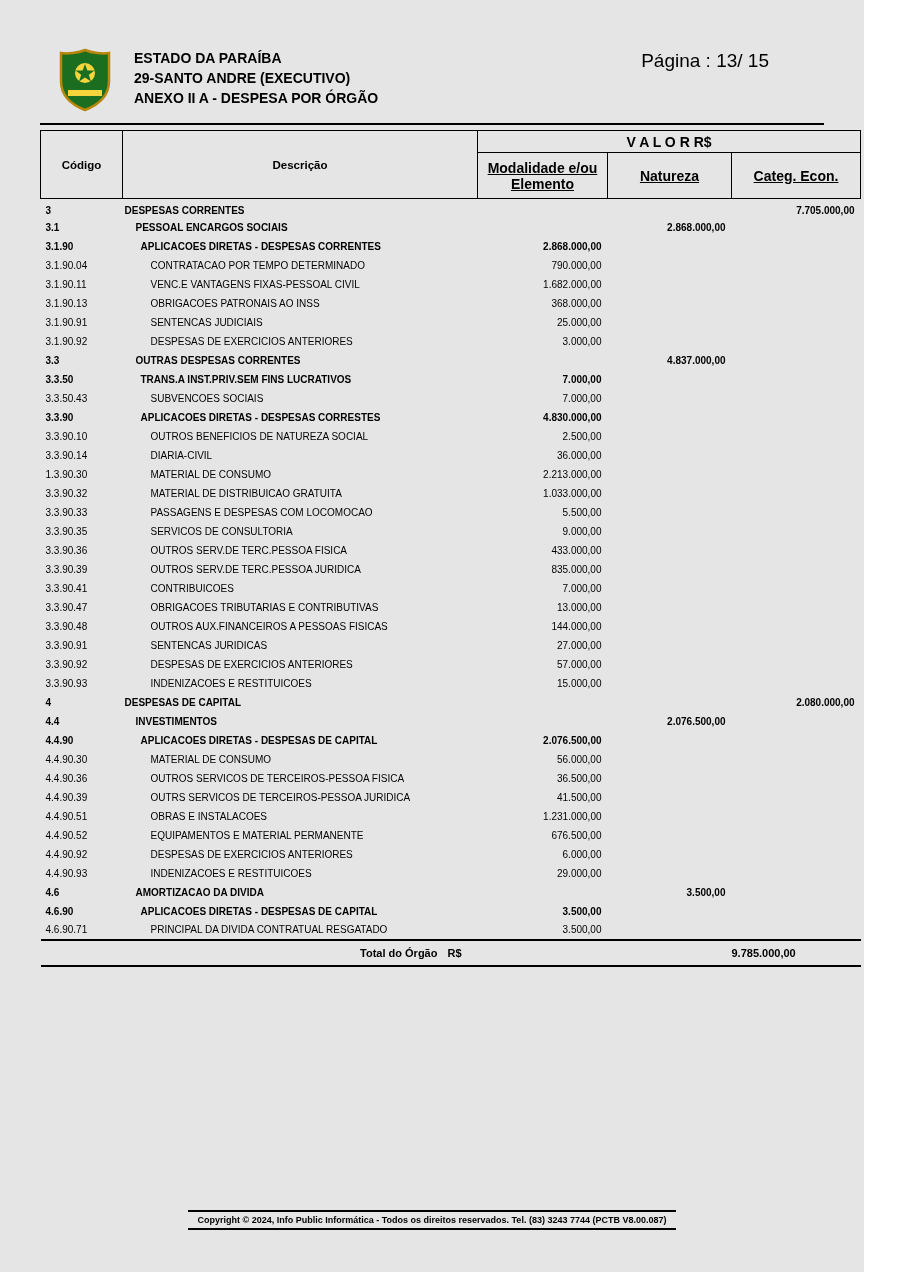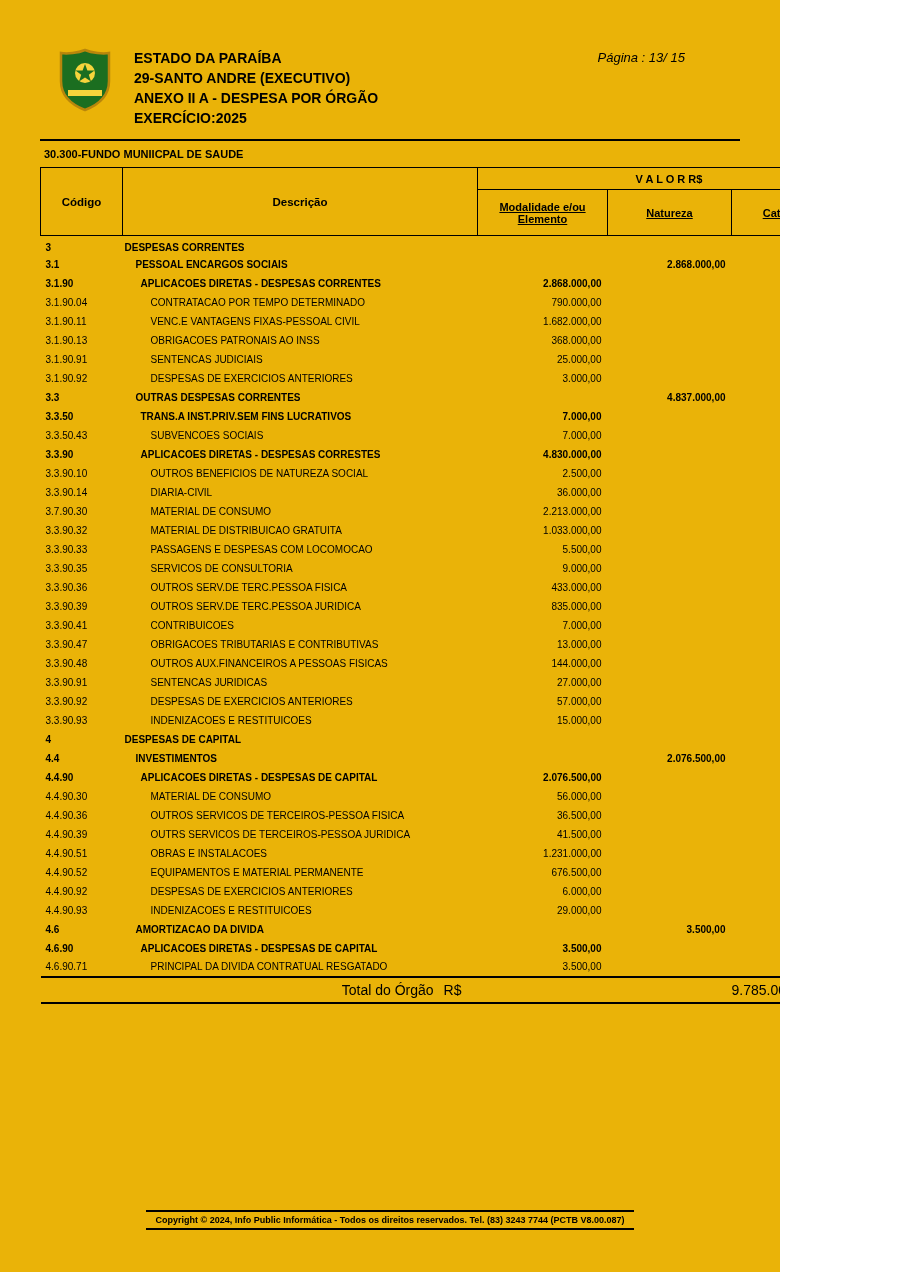--- a/index.html
+++ b/index.html
@@ -1,54 +1,54 @@
 <!DOCTYPE html>
 <html><head>
 <meta charset="utf-8">
 <style>
   * { margin:0; padding:0; box-sizing:border-box; }
   html,body { background:#fff; }
   .page {
-    width:780px; height:1272px; position:relative; background:#eab308;
+    width:864px; height:1272px; position:relative; background:#e5e5e5;
     font-family:"Liberation Sans", sans-serif; color:#000; overflow:hidden;
   }
   .content { padding:48px 40px 0 40px; }
 
   
   .doc-header { display:flex; align-items:flex-start; }
   .logo { width:54px; height:64px; margin-left:18px; margin-right:22px; flex:0 0 auto; }
   .header-text { font-weight:bold; font-size:14px; line-height:20px; }
-  .page-number { margin-left:auto; font-size:13px; padding-right:55px; padding-top:2px; font-weight:normal;font-style:italic; }
+  .page-number { margin-left:auto; font-size:19px; padding-right:55px; padding-top:2px; font-weight:normal; }
 
   .rule-top { border-top:2px solid #000; margin-top:11px; }
 
   .org { font-weight:bold; font-size:11px; line-height:16px; margin:5px 0 5px 4px; }
 
   
   table { width:100%; border-collapse:collapse; table-layout:fixed; }
   col.c-code{width:82px;} col.c-desc{width:355px;} col.c-mod{width:130px;}
   col.c-nat{width:124px;} col.c-cat{width:129px;}
 
-  thead th { border:1.5px solid #000; font-size:11px; font-weight:bold; text-align:center; padding:2px; vertical-align:middle; }
+  thead th { border:1.5px solid #000; font-size:14px; font-weight:bold; text-align:center; padding:2px; vertical-align:middle; }
   thead .valor-th { height:22px; }
   thead .sub-th { height:46px;text-decoration:underline; }
   thead .span-th { font-size:11.5px; }
 
   tbody td { font-size:10px; height:19px; vertical-align:middle; padding:0 2px; white-space:nowrap; overflow:hidden; }
   tbody td.code { padding-left:5px; }
   tbody td.num { text-align:right; padding-right:6px; }
   tr.level-1 td, tr.level-2 td, tr.level-3 td { font-weight:bold; }
   tr.level-4 td { font-weight:normal; }
   tr.level-1 td.desc { padding-left:2px; }
   tr.level-2 td.desc { padding-left:13px; }
   tr.level-3 td.desc { padding-left:18px; }
   tr.level-4 td.desc { padding-left:28px; }
   tbody tr:first-child td { padding-top:4px; }
 
-  tfoot td { border-top:2px solid #000; border-bottom:2.5px solid #000; font-weight:normal; font-size:14px; height:26px; vertical-align:middle; }
+  tfoot td { border-top:2px solid #000; border-bottom:2.5px solid #000; font-weight:bold; font-size:11px; height:26px; vertical-align:middle; }
   tfoot .total-label-cell { text-align:right; padding-right:16px; }
   tfoot .total-currency { margin-left:10px; }
   tfoot .num { padding-right:6px; }
 
   
   .doc-footer { position:absolute; bottom:42px; left:0; right:0; text-align:center; }
   .doc-footer .inner {
     display:inline-block; border-top:2px solid #000; border-bottom:2px solid #000;
     padding:3px 10px; font-size:9px; font-weight:bold;
   }
@@ -63,29 +63,27 @@
       <svg class="logo" viewBox="0 0 54 64">
         <path d="M27 2 C20 5 9 6 3 5 L3 33 C3 48 14 57 27 62 C40 57 51 48 51 33 L51 5 C45 6 34 5 27 2 Z" stroke="#b8860b" stroke-width="2.5" fill="#1b6e20"></path>
         <circle cx="27" cy="25" r="10" fill="#f6d43c"></circle>
         <path d="M27 16 L29.4 22.6 H36.5 L30.8 26.8 L33 33.5 L27 29.4 L21 33.5 L23.2 26.8 L17.5 22.6 H24.6 Z" fill="#1b6e20"></path>
         <rect x="10" y="42" width="34" height="6" fill="#f6d43c"></rect>
       </svg>
       <div class="header-text">
         <div>ESTADO DA PARAÍBA</div>
         <div>29-SANTO ANDRE (EXECUTIVO)</div>
         <div>ANEXO II A - DESPESA POR ÓRGÃO</div>
-        <div>EXERCÍCIO:2025</div>
       </div>
       <div class="page-number">Página : 13/ 15</div>
     </header>
 
     <div class="rule-top"></div>
 
     <div class="org">
-      <div>30.300-FUNDO MUNIICPAL DE SAUDE</div>
     </div>
 
     <table>
       <colgroup>
         <col class="c-code">
           <col class="c-desc">
           <col class="c-mod">
           <col class="c-nat">
           <col class="c-cat">
       </colgroup>
@@ -197,21 +195,21 @@
             <td class="num"></td>
           </tr>
           <tr class="level-4">
             <td class="code">3.3.90.14</td>
             <td class="desc">DIARIA-CIVIL</td>
             <td class="num">36.000,00</td>
             <td class="num"></td>
             <td class="num"></td>
           </tr>
           <tr class="level-4">
-            <td class="code">3.7.90.30</td>
+            <td class="code">1.3.90.30</td>
             <td class="desc">MATERIAL DE CONSUMO</td>
             <td class="num">2.213.000,00</td>
             <td class="num"></td>
             <td class="num"></td>
           </tr>
           <tr class="level-4">
             <td class="code">3.3.90.32</td>
             <td class="desc">MATERIAL DE DISTRIBUICAO GRATUITA</td>
             <td class="num">1.033.000,00</td>
             <td class="num"></td>

